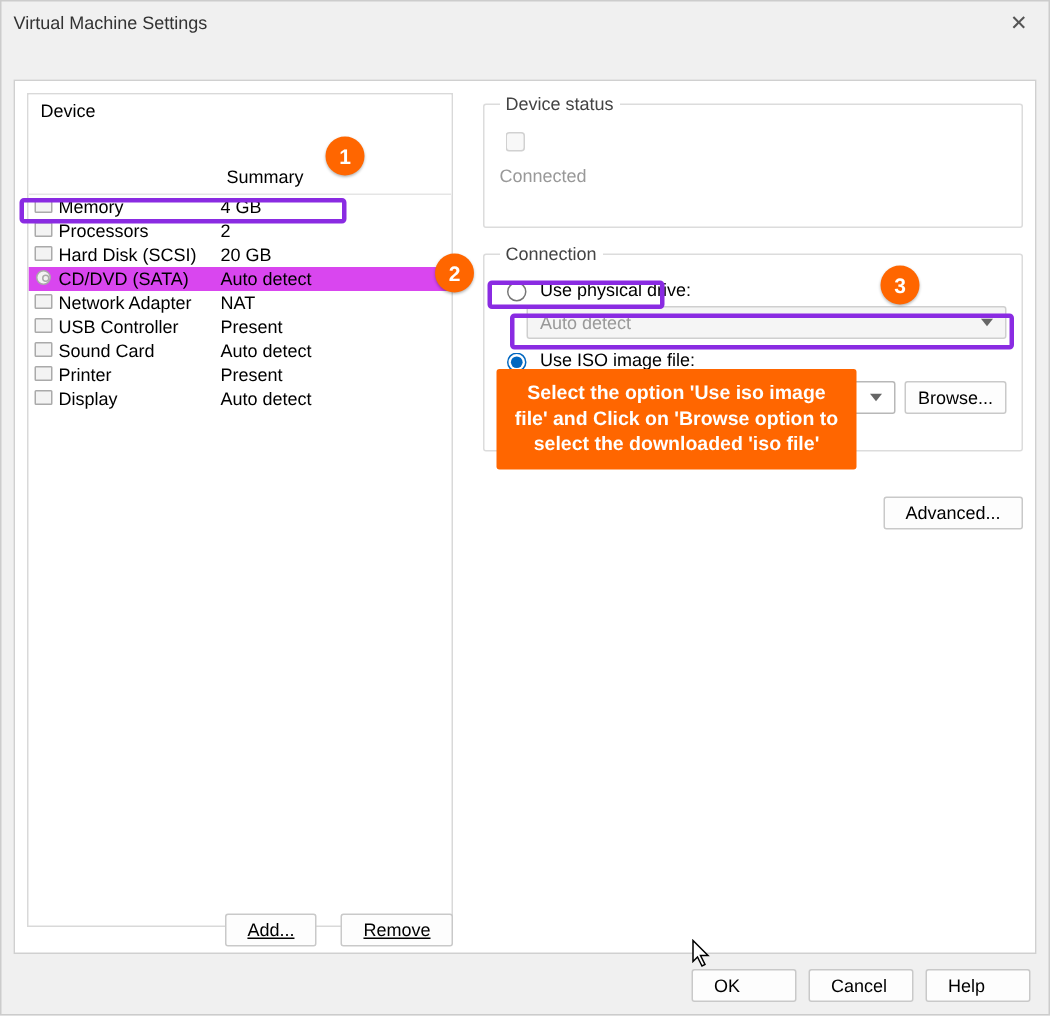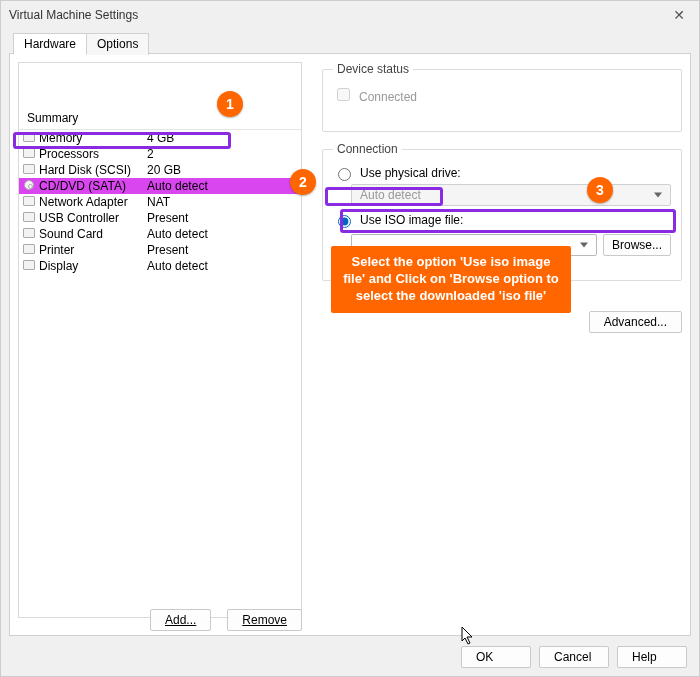--- a/index.html
+++ b/index.html
@@ -21,21 +21,21 @@
   .col-sum { flex: 1; margin-top: 44px; }
   .devrow { display: flex; align-items: center; padding: 1px 0; cursor: pointer; }
   .devrow.selected { background: #d946ef; }
   .devrow .icon { width: 20px; text-align: center; color: #888; font-size: 11px; }
   .devrow .dname { width: 104px; white-space: nowrap; overflow: hidden; text-overflow: ellipsis; }
   .devrow .dsumm { flex: 1; padding-left: 4px; }
   .btnrow { position: absolute; bottom: 4px; right: 8px; display: flex; gap: 16px; text-decoration: underline; }
   .btn { background: #fdfdfd; border: 1px solid #c9c9c9; padding: 3px 14px; border-radius: 2px; cursor: pointer; min-width: 60px; text-align: left; }
   fieldset { border: 1px solid #dcdcdc; border-radius: 2px; margin: 0 0 10px 0; padding: 6px 10px 24px 10px; }
   legend { color: #444; padding: 0 4px; }
-  .chk { display: flex; align-items: flex-end; gap: 6px; margin: 3px 0; }
+  .chk { display: flex; align-items: flex-start; gap: 6px; margin: 3px 0; flex-direction: column; }
   .chk input[type="checkbox"] { width: 13px; height: 13px; accent-color: #0067c0; }
   .chk.disabled { color: #999; }
   .radio-row { display: flex; align-items: center; gap: 6px; margin: 3px 0; }
   .radio-row input[type="radio"] { width: 13px; height: 13px; accent-color: #0067c0; }
   .combo { width: 100%; border: 1px solid #cfcfcf; background: #f5f5f5; padding: 3px 20px 3px 8px; position: relative; border-radius: 2px; cursor: pointer; }
   .combo.disabled { color: #999; }
   .combo::after { content: ""; position: absolute; right: 8px; top: 50%; width: 0; height: 0; border-left: 4px solid transparent; border-right: 4px solid transparent; border-top: 5px solid #666; transform: translateY(-50%); }
   .iso-row { display: flex; gap: 6px; margin-top: 6px; align-items: stretch; }
   .iso-combo { flex: 1; border: 1px solid #b8b8b8; background: #fff; position: relative; padding: 3px 20px 3px 8px; border-radius: 2px; cursor: pointer; height: 22px; }
   .iso-combo::after { content: ""; position: absolute; right: 8px; top: 50%; width: 0; height: 0; border-left: 4px solid transparent; border-right: 4px solid transparent; border-top: 5px solid #666; transform: translateY(-50%); }
@@ -57,31 +57,28 @@
 </head>
 <body>
 
 <div class="window">
 
   <div class="titlebar">
     <span>Virtual Machine Settings</span>
     <span class="close">✕</span>
   </div>
 
-  <div class="tabs">
-    <div class="tab active">Hardware</div>
-    <div class="tab">Options</div>
-  </div>
 
   <div class="tabpanel">
     <div class="columns">
 
       <div class="leftpane">
         <div class="devtable">
           <div class="devheader">
+            <div class="col-dev">Device</div>
             <div class="col-sum">Summary</div>
           </div>
           <div id="devrows">
               <div class="devrow">
                 <span class="icon"><span class="devicon"></span></span>
                 <span class="dname">Memory</span>
                 <span class="dsumm">4 GB</span>
               </div>
               <div class="devrow">
                 <span class="icon"><span class="devicon"></span></span>

